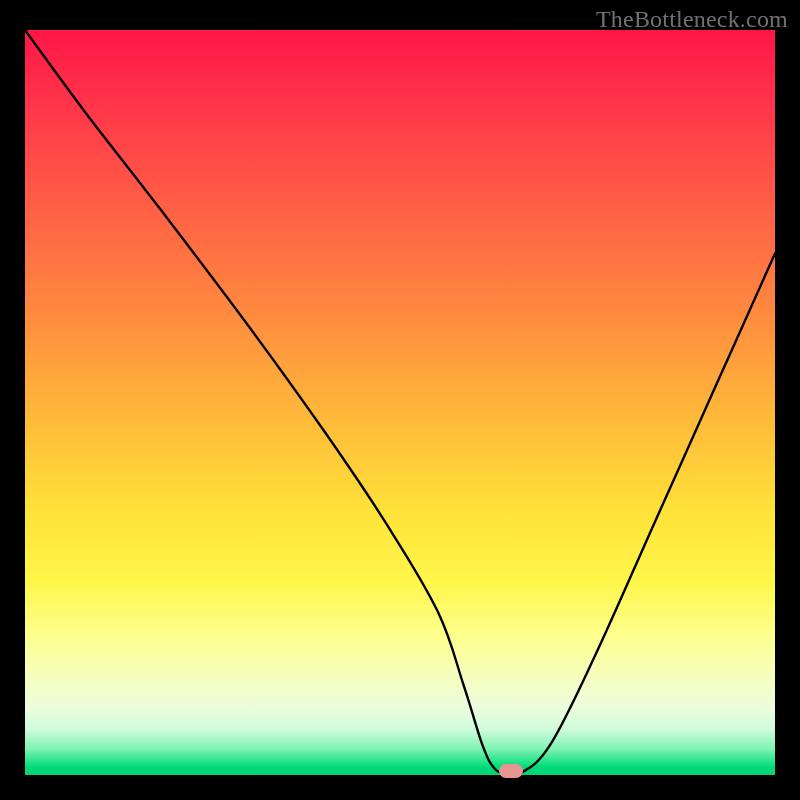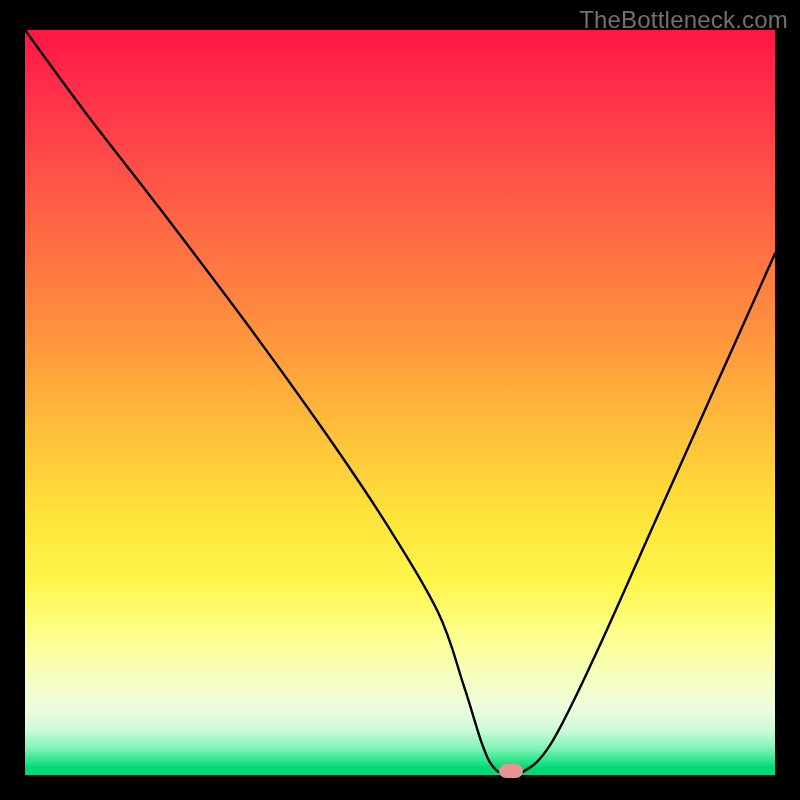--- a/index.html
+++ b/index.html
@@ -9,20 +9,21 @@
     height: 800px;
     background: #000;
     overflow: hidden;
     font-family: Arial, Helvetica, sans-serif;
   }
   .frame {
     position: relative;
     width: 800px;
     height: 800px;
     background: #000;
+    font-family: Liberation Serif, serif;
   }
   .watermark {
     position: absolute;
     top: 6px;
     right: 12px;
     color: #717171;
     font-size: 24px;
     font-weight: 400;
     letter-spacing: 0.2px;
     z-index: 10;

